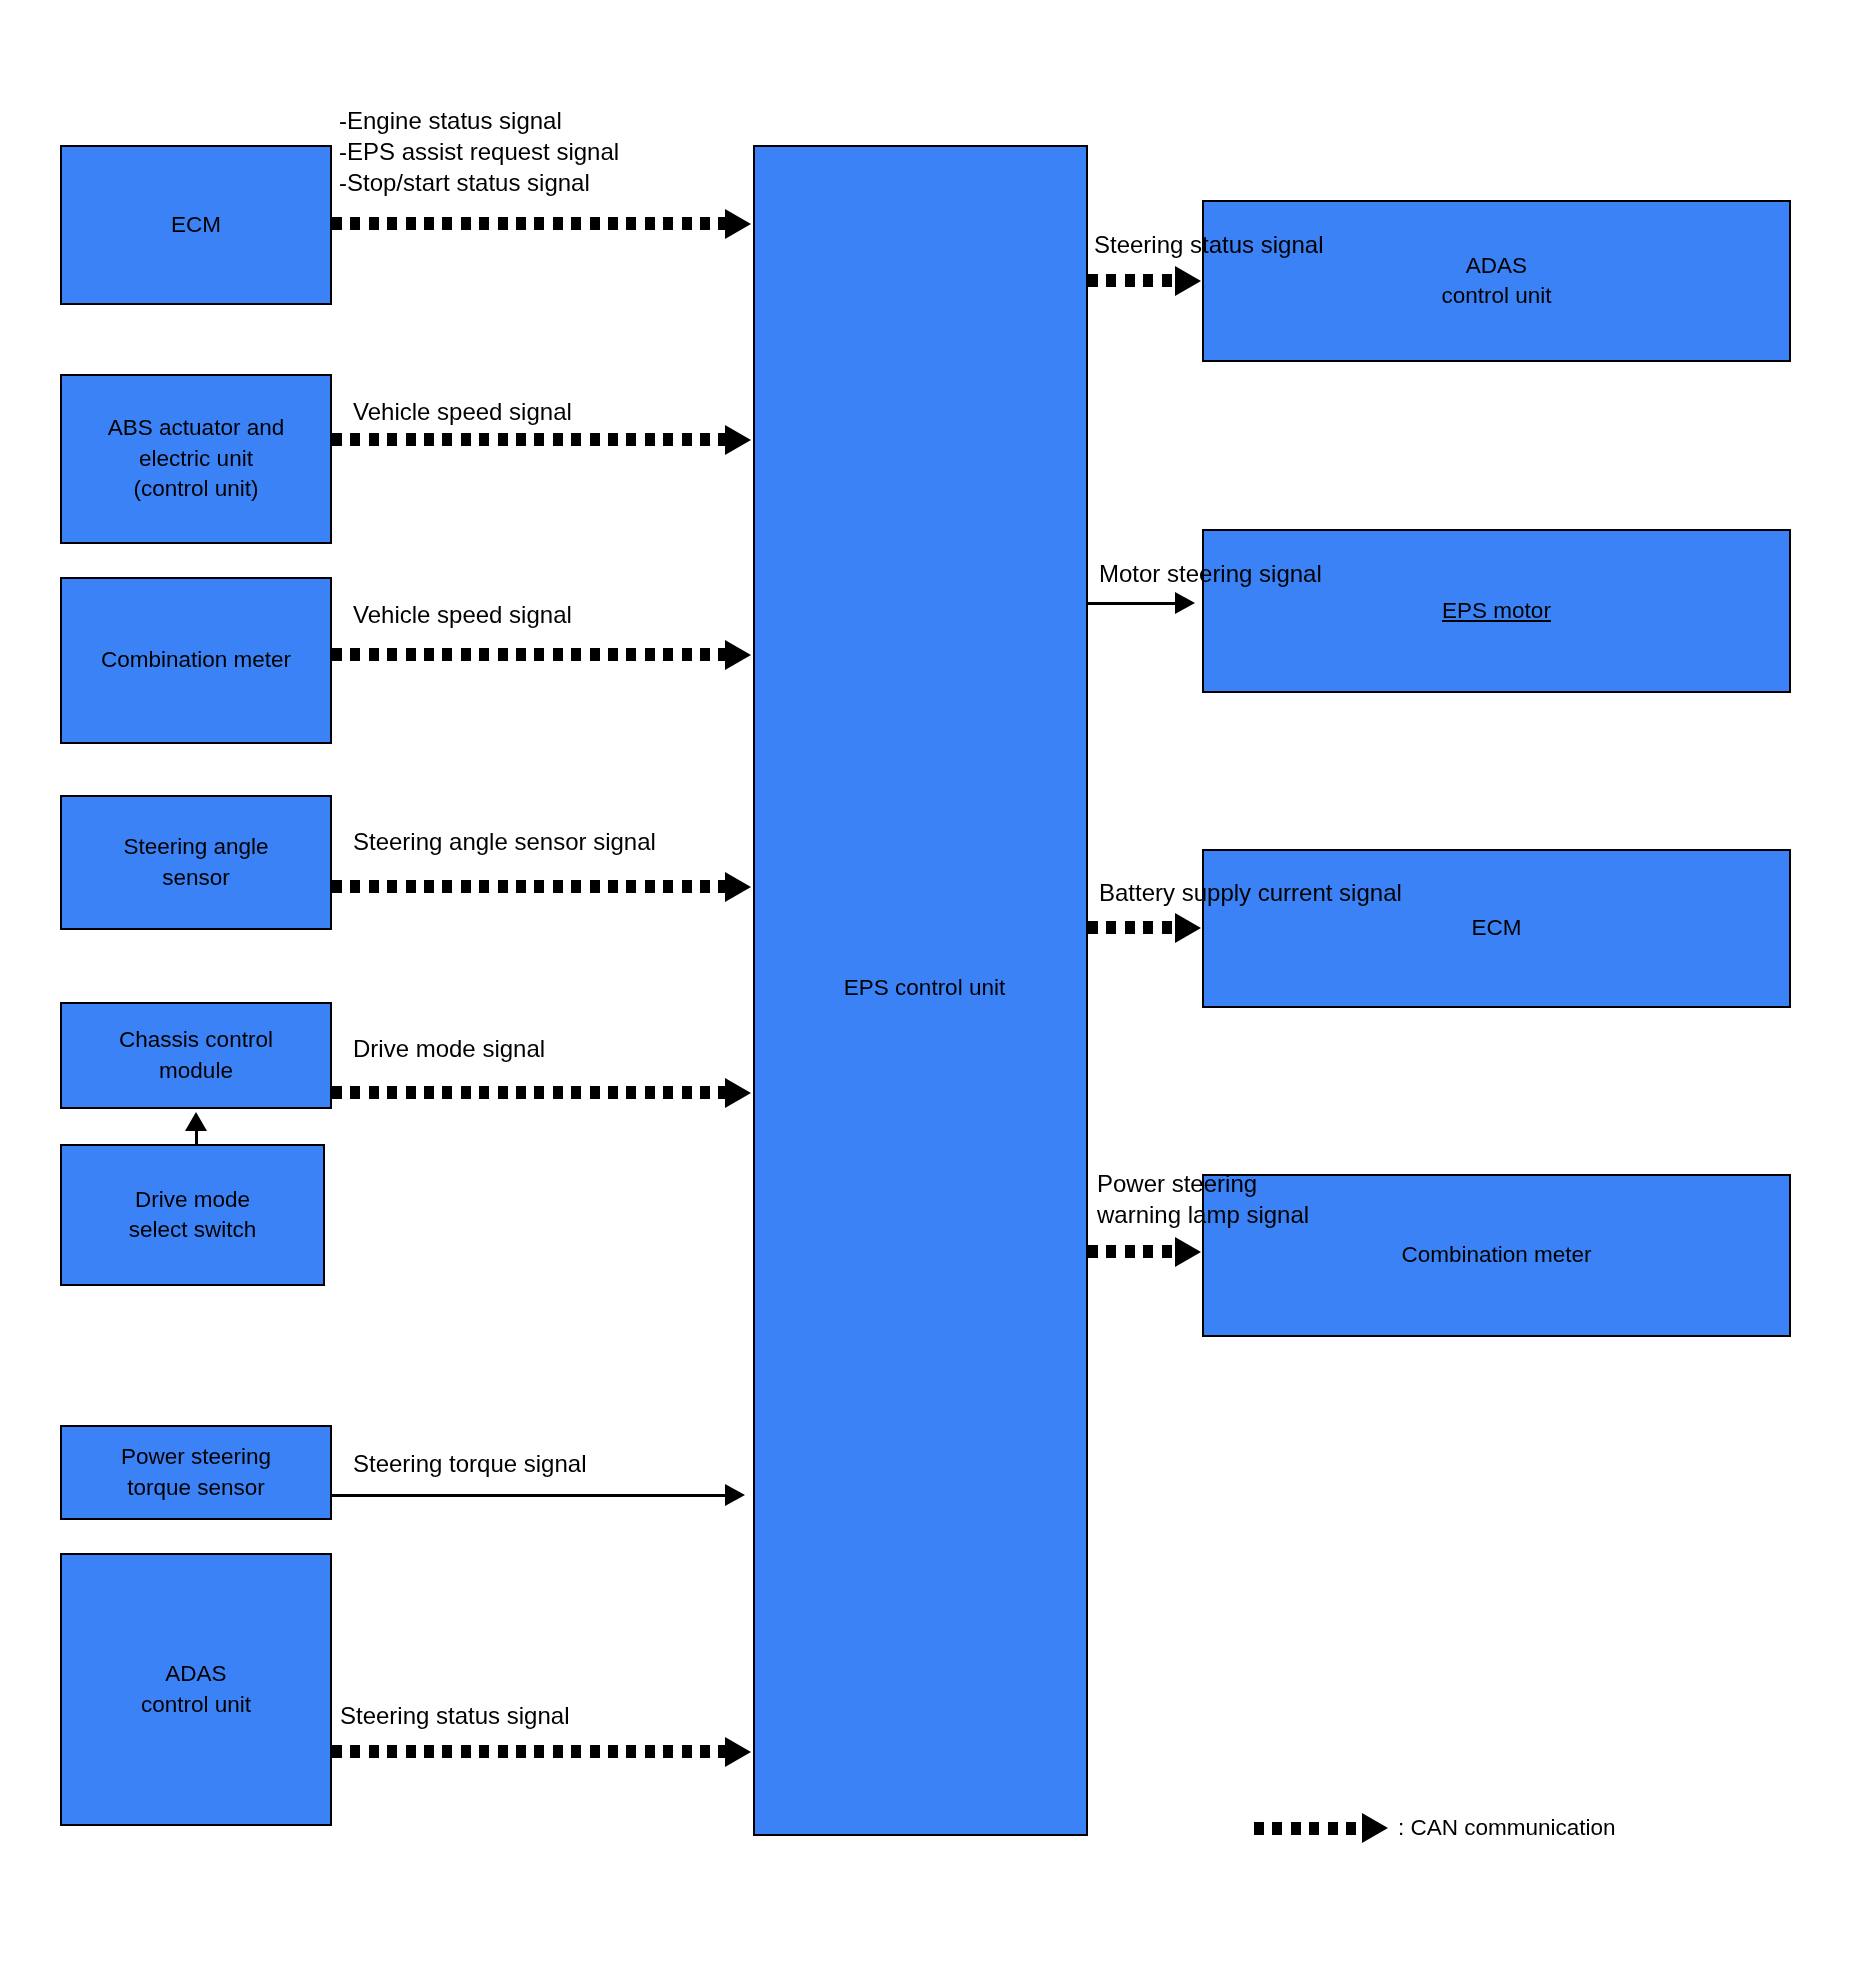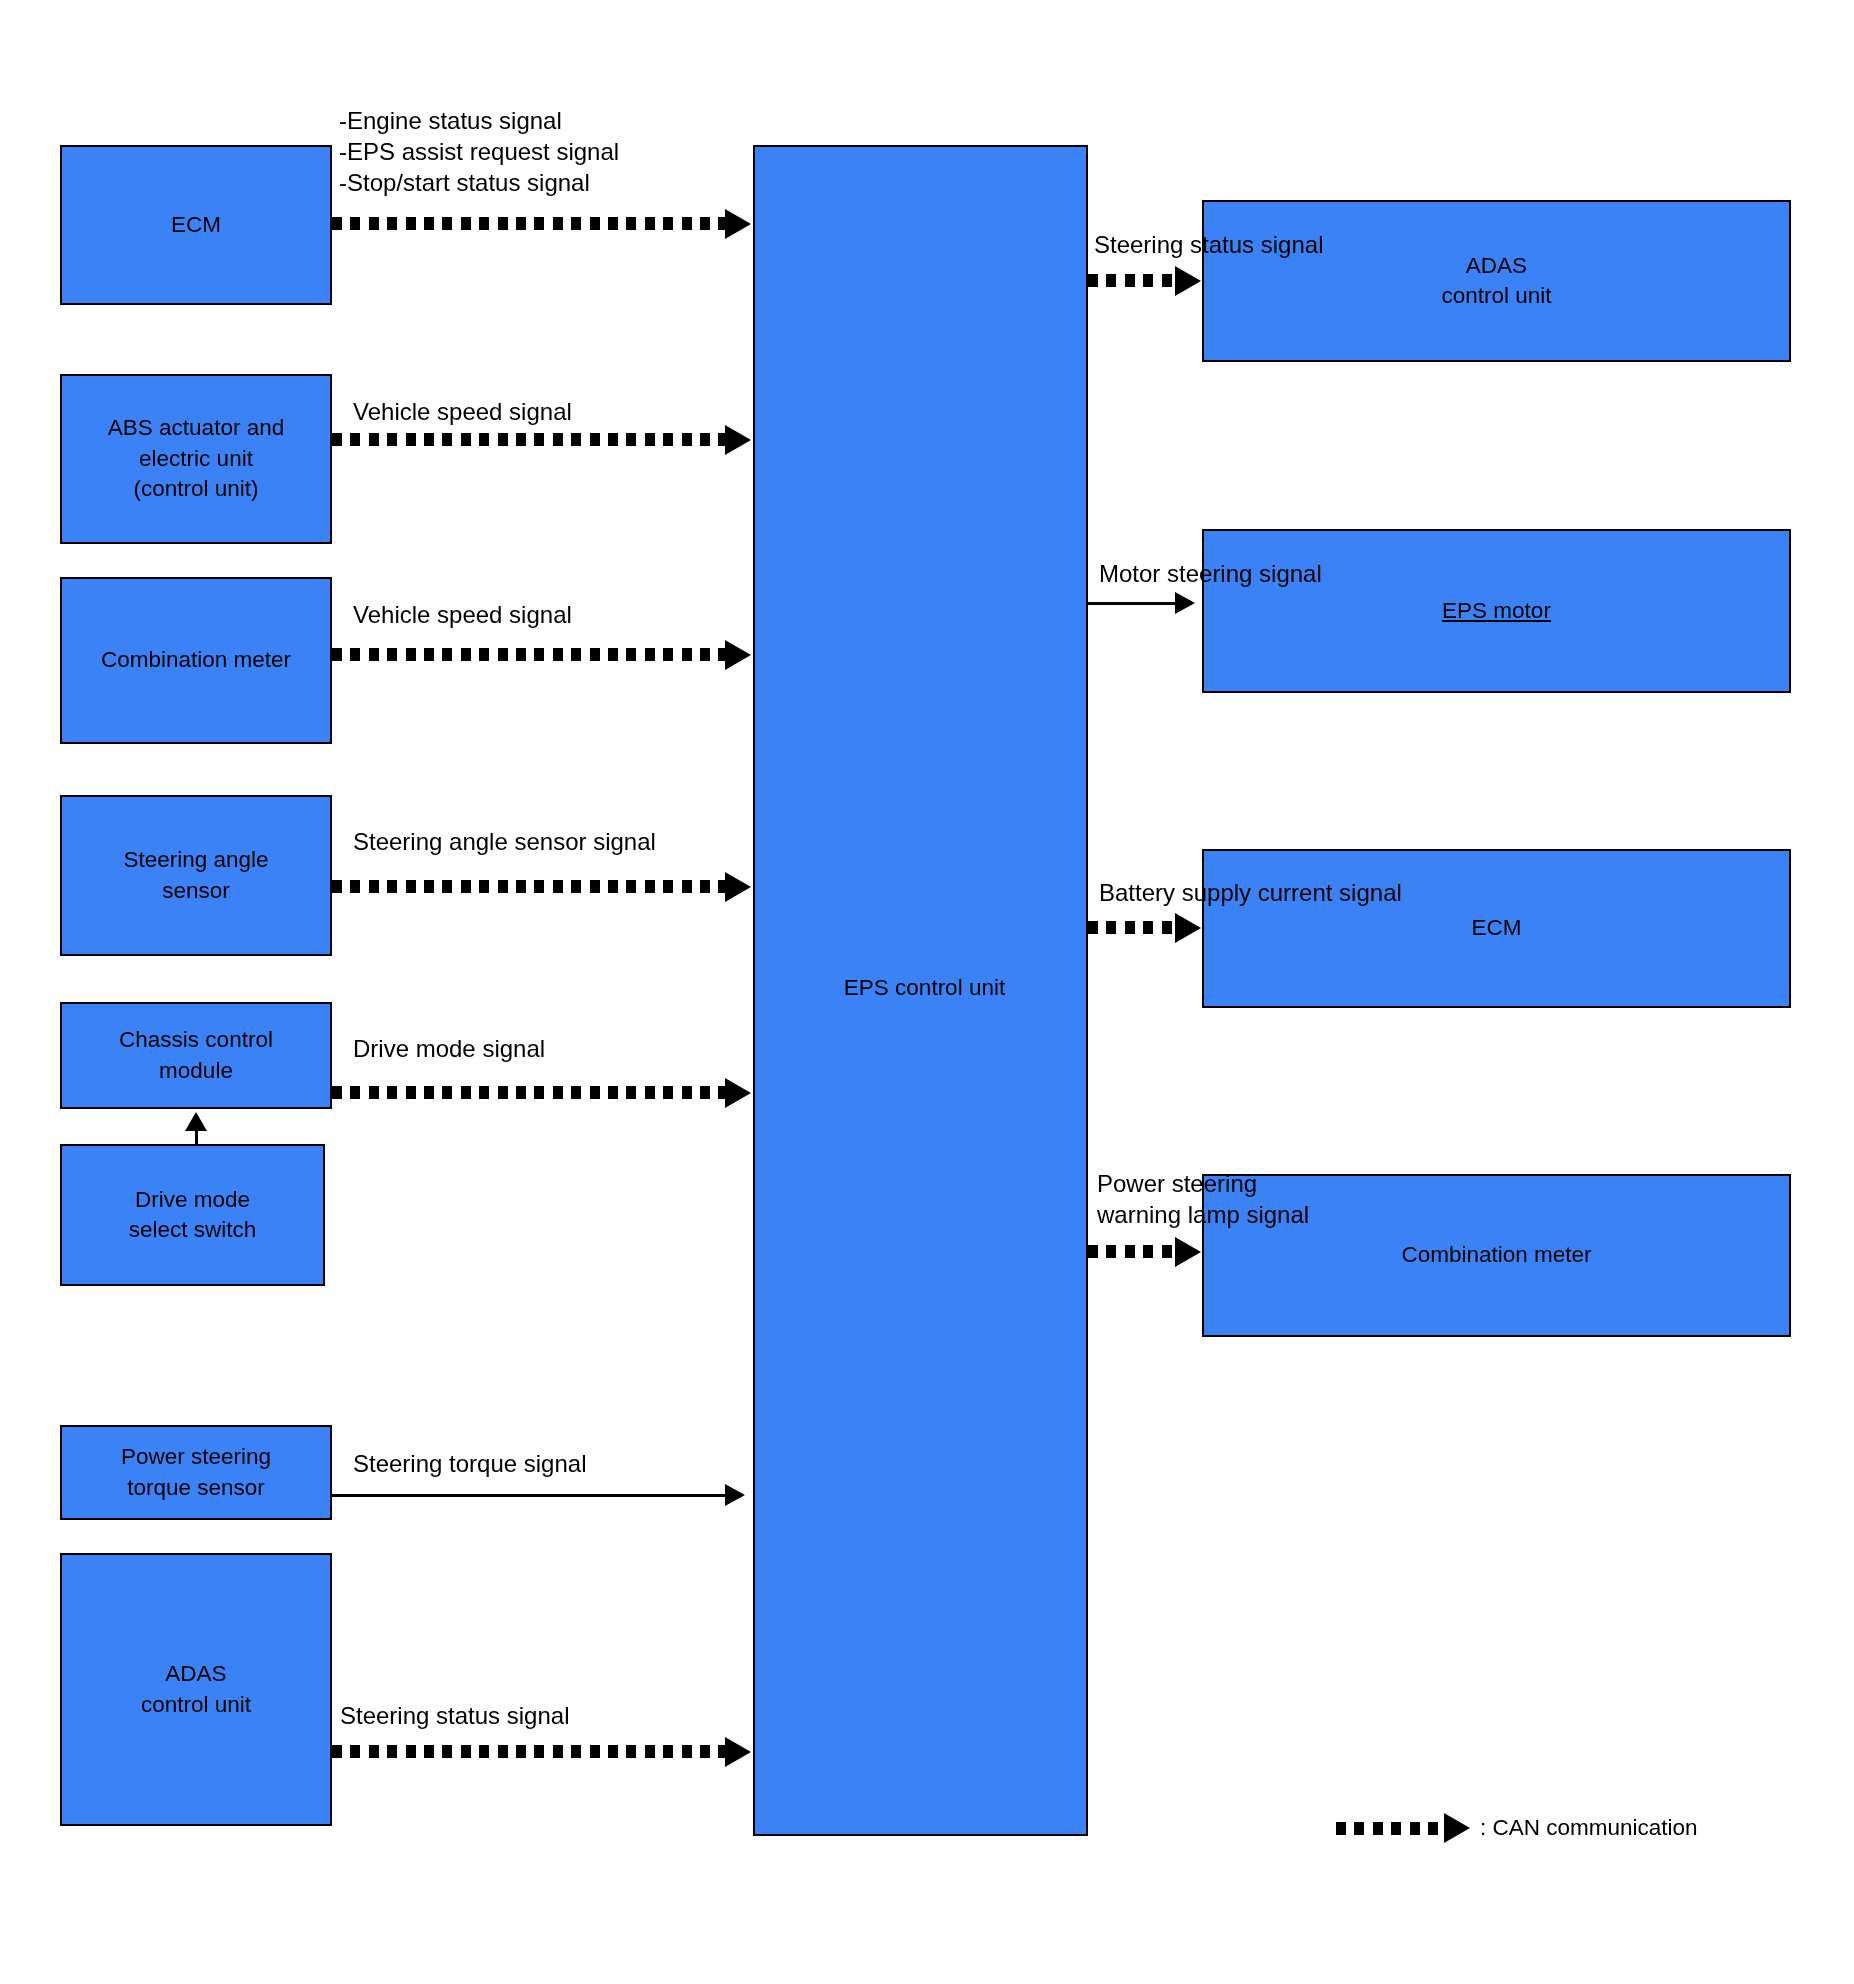--- a/index.html
+++ b/index.html
@@ -58,21 +58,21 @@
   <div class="box" style="left:60px;top:360px;width:272px;height:170px;margin-top:14px;">
     <span class="lbl">ABS actuator and
 electric unit
 (control unit)</span>
   </div>
 
   <div class="box" style="left:60px;top:577px;width:272px;height:167px;">
     <span class="lbl">Combination meter</span>
   </div>
 
-  <div class="box" style="left:60px;top:795px;width:272px;height:161px;">
+  <div class="box" style="left:60px;top:795px;width:272px;height:135px;">
     <span class="lbl">Steering angle
 sensor</span>
   </div>
 
   <div class="box" style="left:60px;top:1002px;width:272px;height:107px;">
     <span class="lbl">Chassis control
 module</span>
   </div>
 
   <div class="box" style="left:60px;top:1144px;width:265px;height:142px;">
@@ -135,19 +135,19 @@
   <div class="sig" style="left:1099px;top:558px;">Motor steering signal</div>
   <div class="sig" style="left:1099px;top:877px;">Battery supply current signal</div>
   <div class="sig" style="left:1097px;top:1168px;">Power steering
 warning lamp signal</div>
 
   <div class="can" style="left: 1088px; top: 274px; width: 89px;"></div>
   <div class="plain" style="left: 1088px; top: 602px; width: 89px;"></div>
   <div class="can" style="left: 1088px; top: 921px; width: 89px;"></div>
   <div class="can" style="left: 1088px; top: 1245px; width: 89px;"></div>
 
-  <div class="legend" style="left:1336px;top:1815px;">
+  <div class="legend" style="left:1254px;top:1815px;">
     <span class="canseg"></span>
     <span class="ltxt">: CAN communication</span>
   </div>
 
 </div>
 
 
 </body></html>

